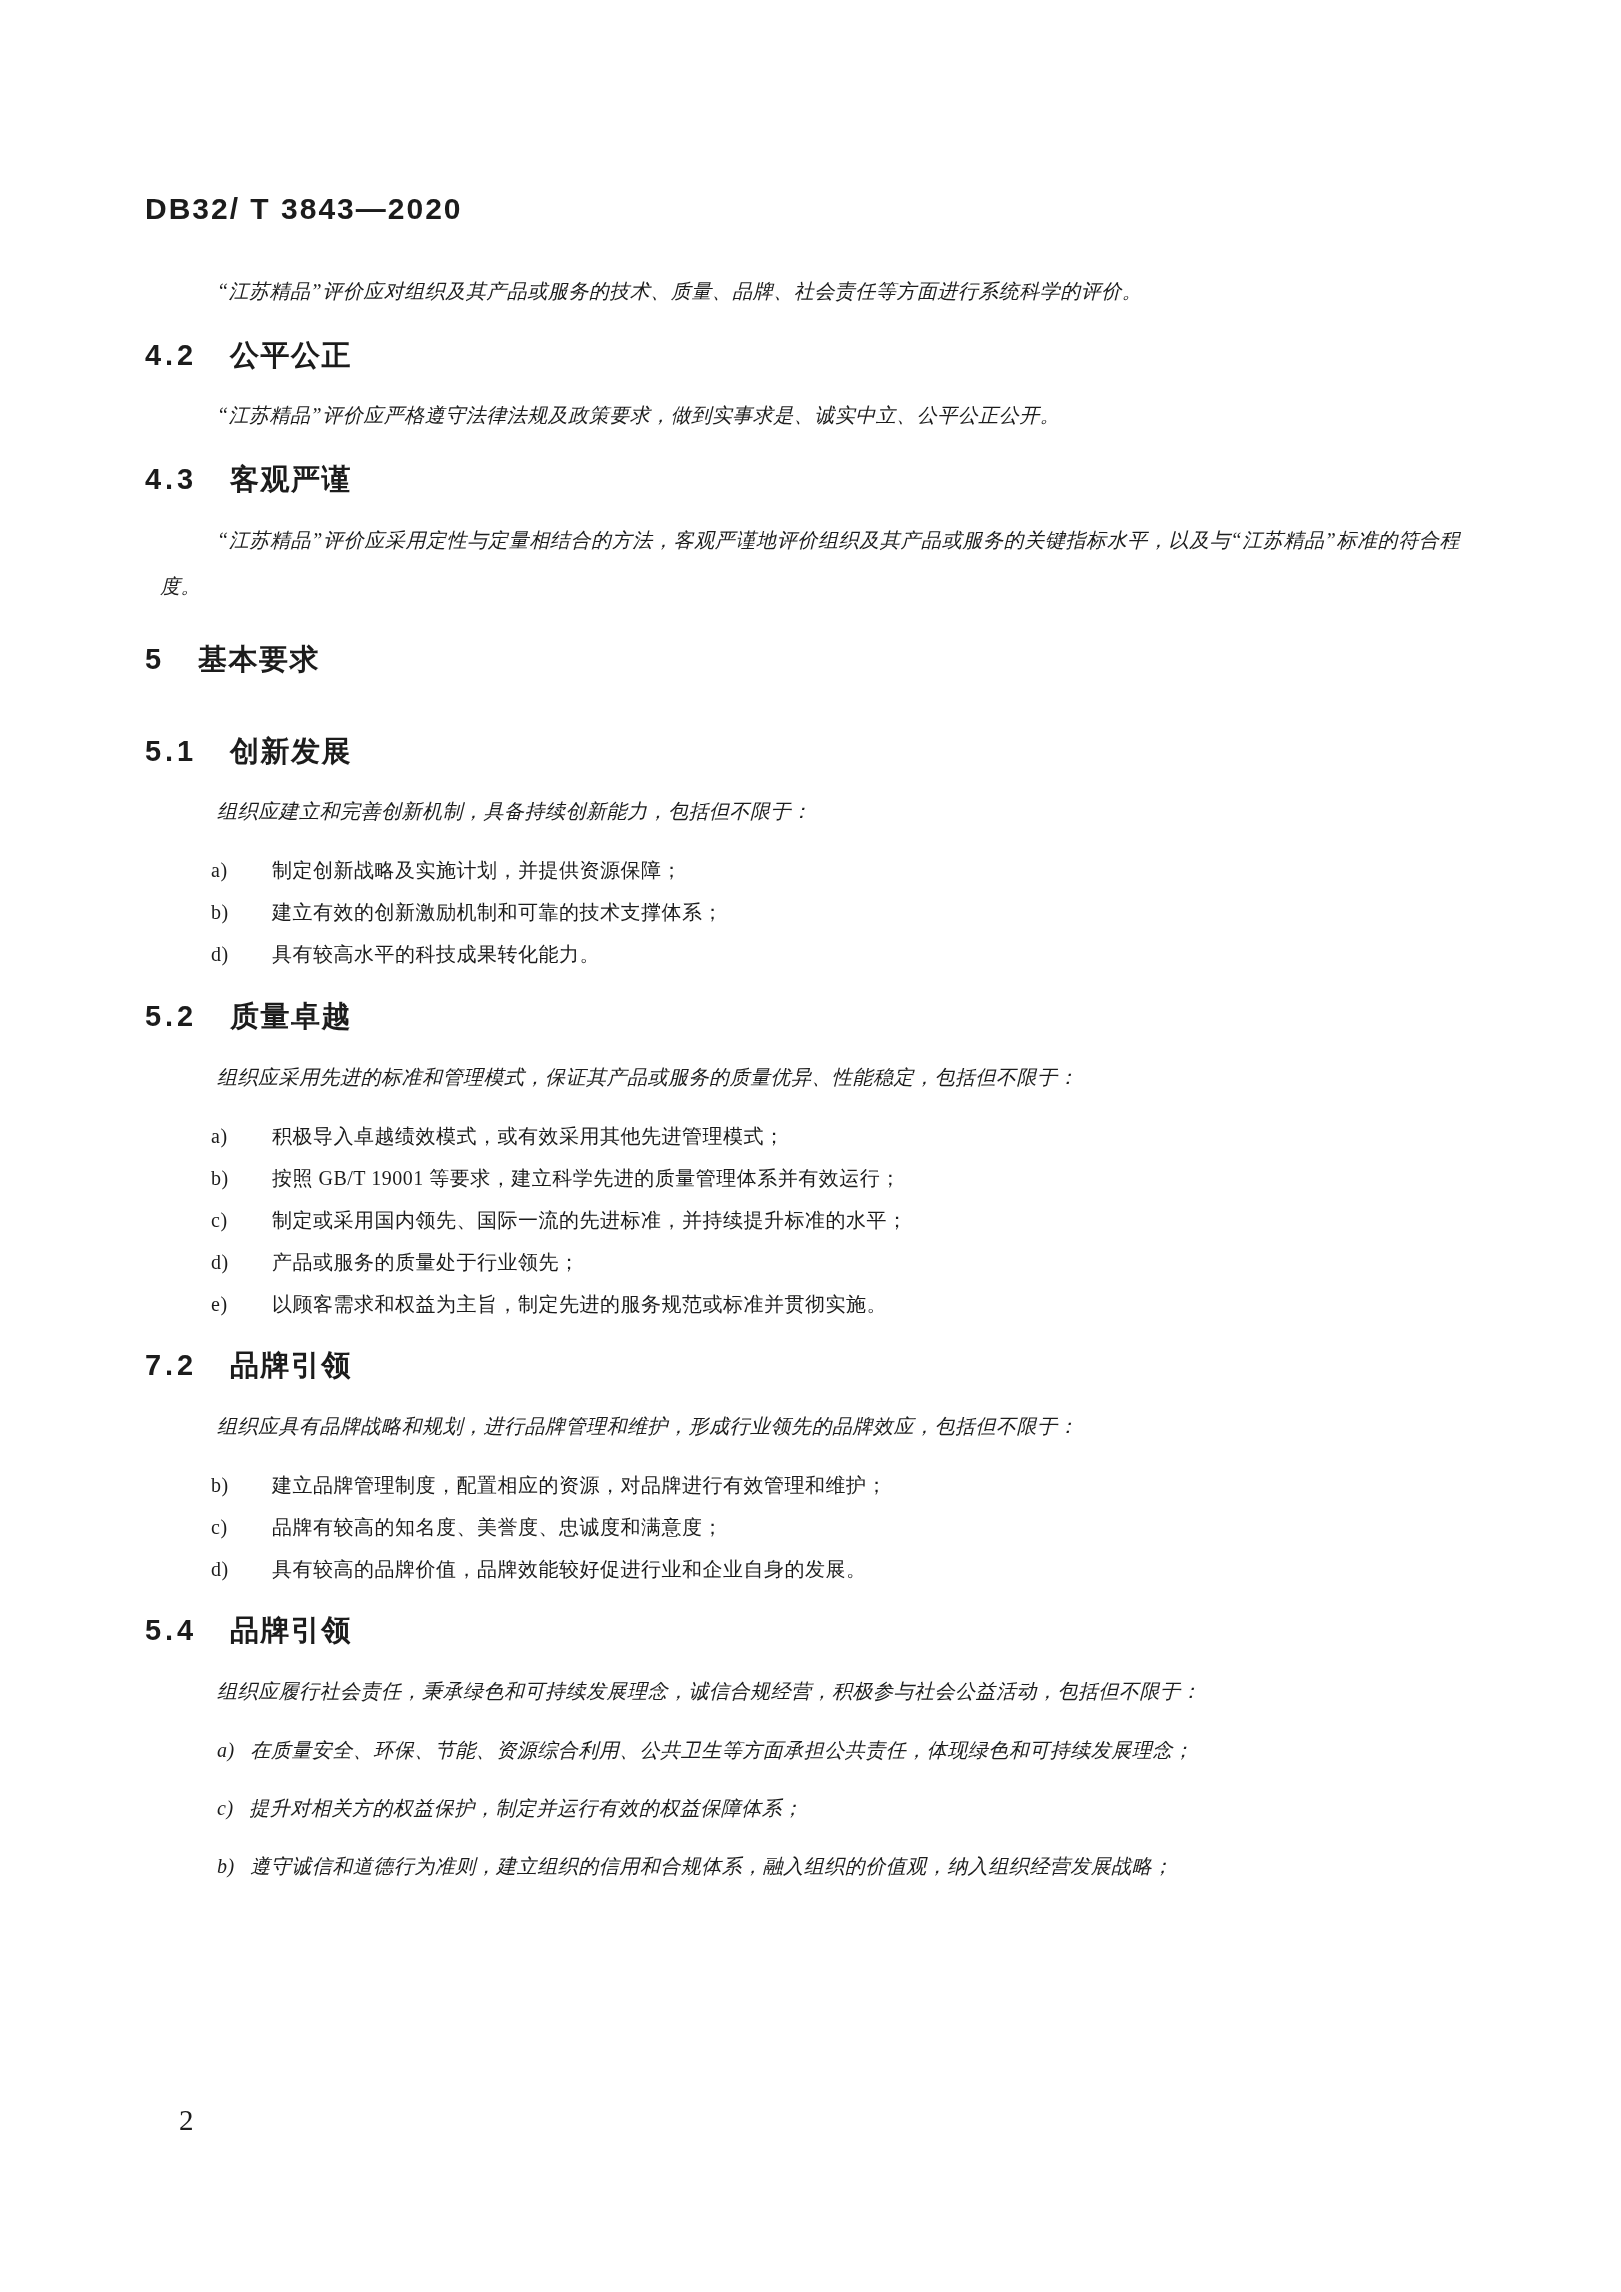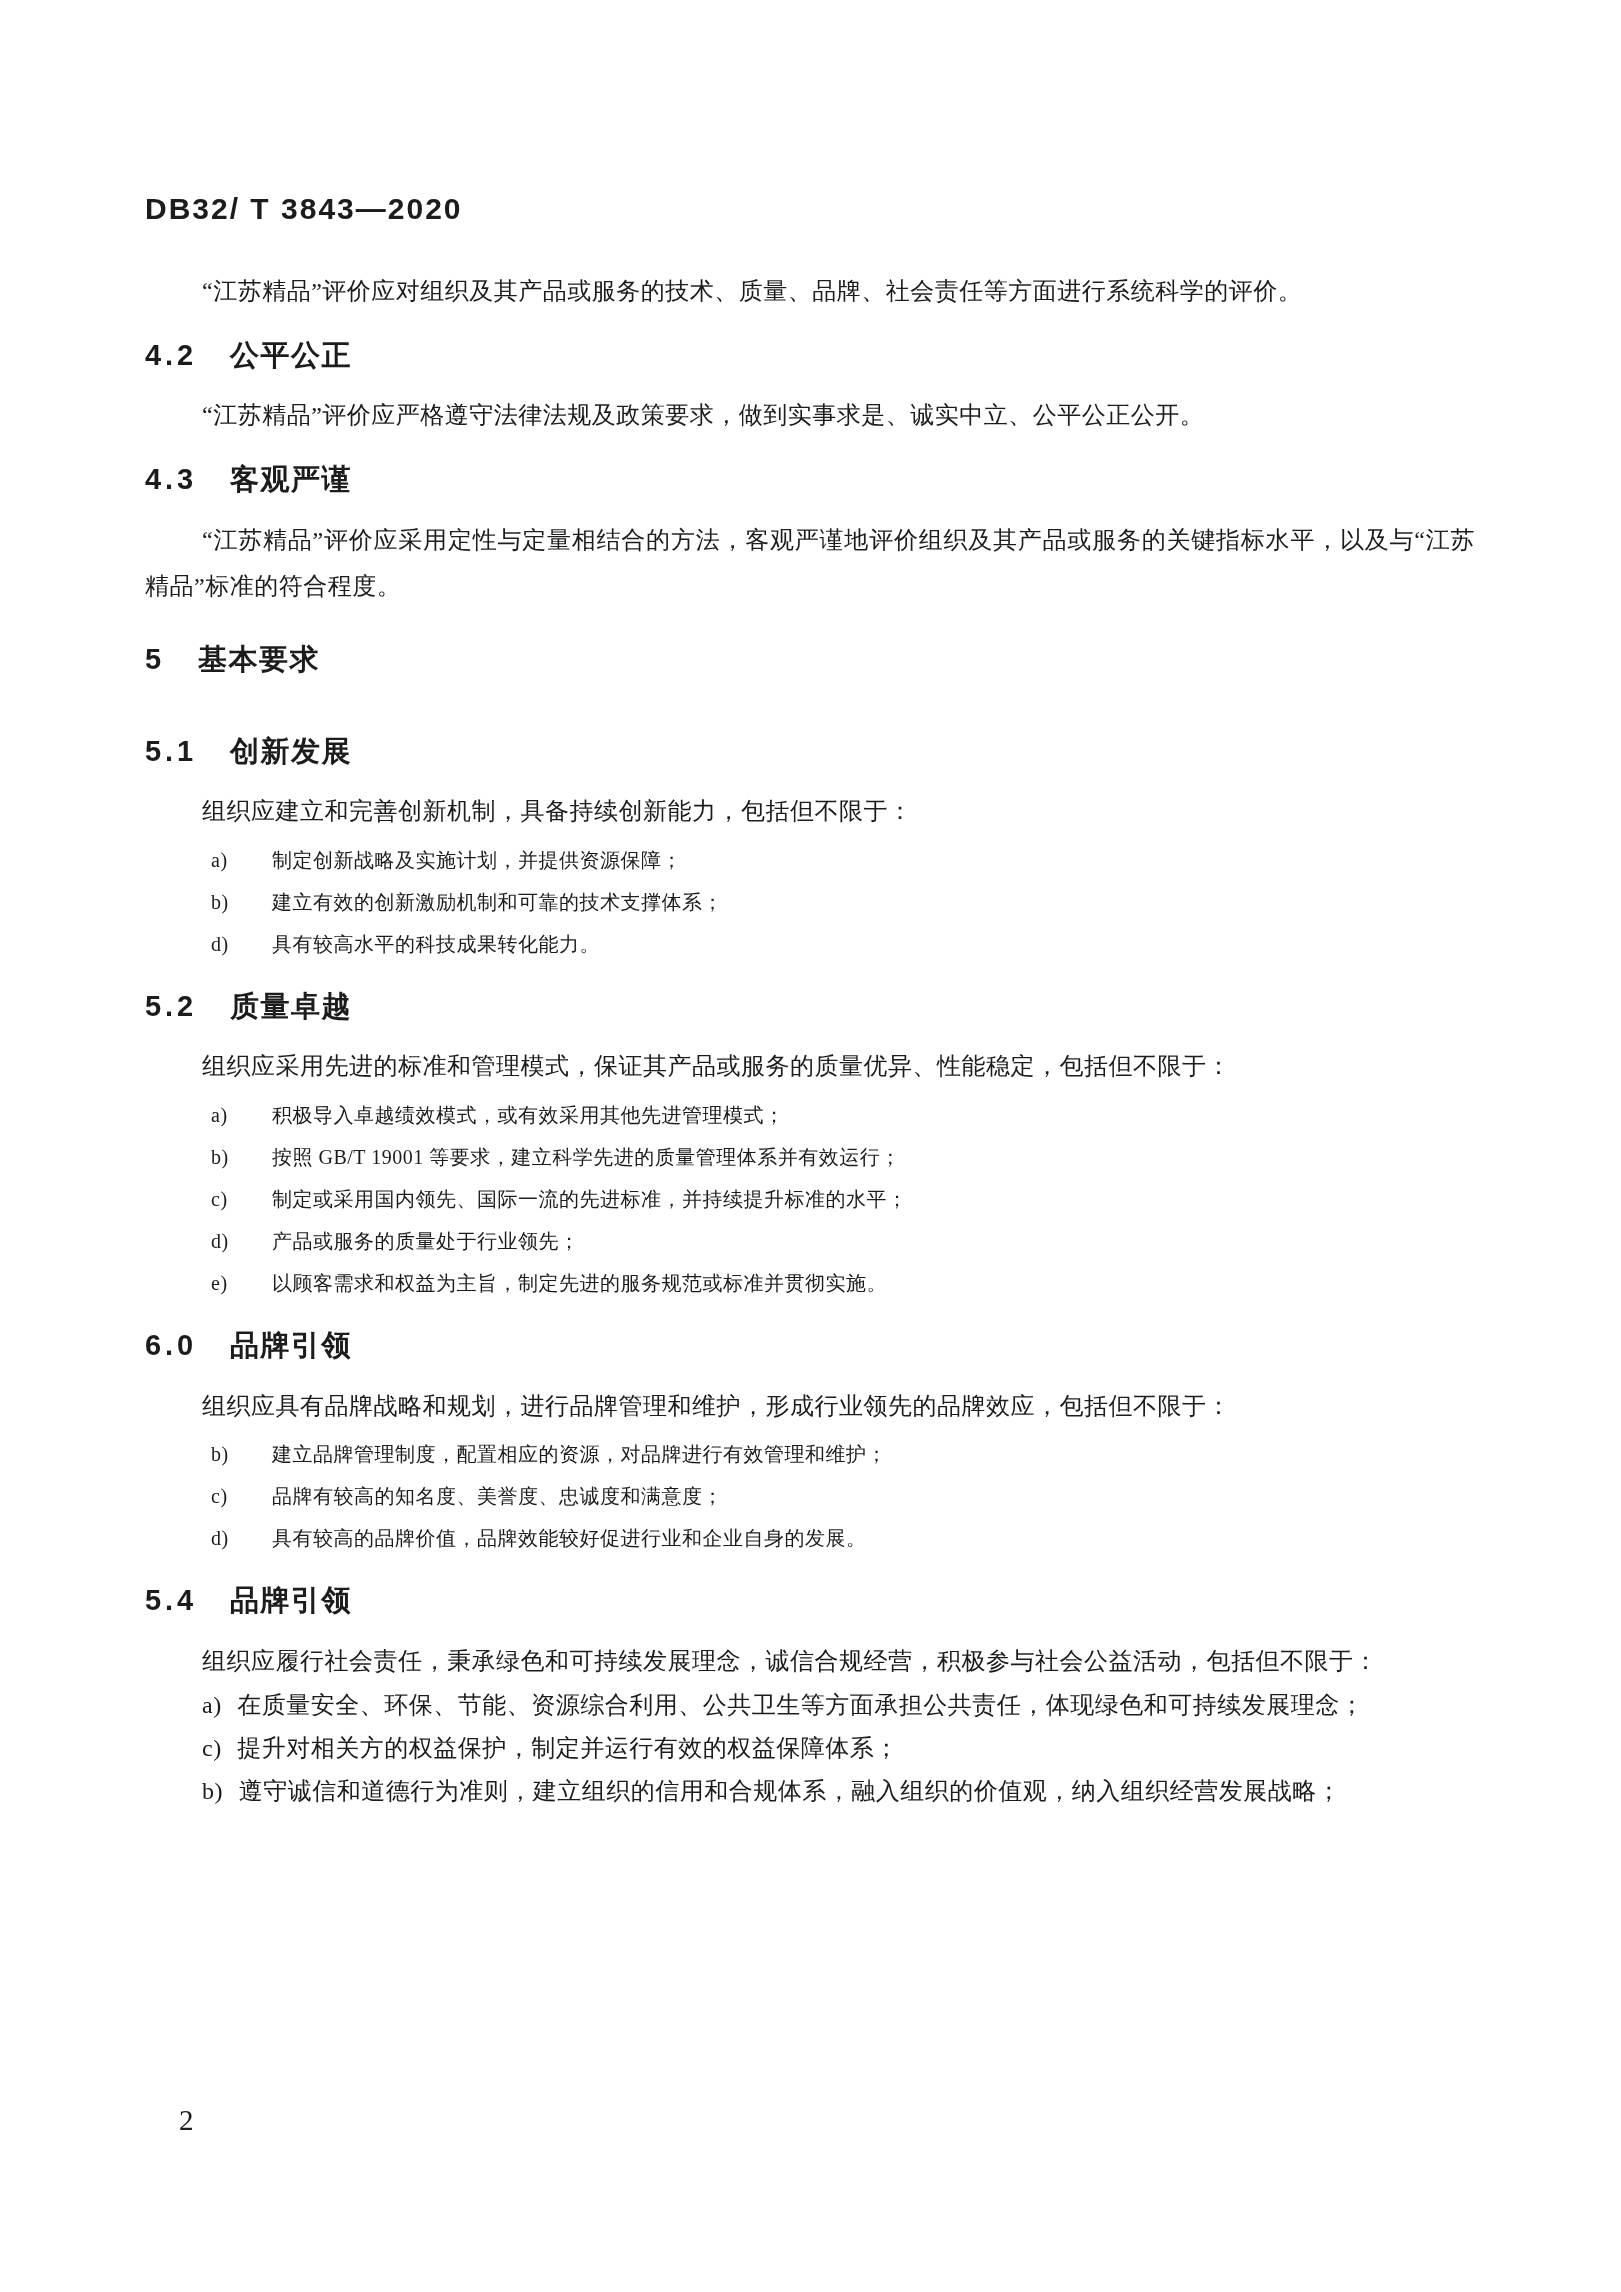--- a/index.html
+++ b/index.html
@@ -20,26 +20,27 @@
   }
   .doc-header {
     font-family: "Liberation Sans", "DejaVu Sans", sans-serif;
     font-weight: bold;
     font-size: 30px;
     letter-spacing: 2px;
     line-height: 33px;
     margin: 0 0 43px 0;
   }
   .par {
-    font-size: 24px;
+    font-size: 20px;
     line-height: 46px;
     letter-spacing: 0.5px;
     text-align: justify;
     text-indent: 57px;
-    margin: 0;
+    margin: 15px;
+    font-style: italic;
   }
   .sec-h {
     font-family: "Liberation Sans", "DejaVu Sans", sans-serif;
     font-weight: bold;
     font-size: 29px;
     line-height: 43px;
     letter-spacing: 1.5px;
     margin: 19.6px 0 15.7px 0;
   }
   .sec-h .num {
@@ -122,21 +123,21 @@
 
   <ul class="lst">
     <li><span class="mk">a)</span><span>积极导入卓越绩效模式，或有效采用其他先进管理模式；</span></li>
     <li><span class="mk">b)</span><span>按照 GB/T 19001 等要求，建立科学先进的质量管理体系并有效运行；</span></li>
     <li><span class="mk">c)</span><span>制定或采用国内领先、国际一流的先进标准，并持续提升标准的水平；</span></li>
     <li><span class="mk">d)</span><span>产品或服务的质量处于行业领先；</span></li>
     <li><span class="mk">e)</span><span>以顾客需求和权益为主旨，制定先进的服务规范或标准并贯彻实施。</span></li>
   </ul>
 
   <div class="sec-h">
-    <span class="num">6.0</span><span>品牌引领</span>
+    <span class="num">7.2</span><span>品牌引领</span>
   </div>
 
   <p class="par">组织应具有品牌战略和规划，进行品牌管理和维护，形成行业领先的品牌效应，包括但不限于：</p>
 
   <ul class="lst">
     <li><span class="mk">b)</span><span>建立品牌管理制度，配置相应的资源，对品牌进行有效管理和维护；</span></li>
     <li><span class="mk">c)</span><span>品牌有较高的知名度、美誉度、忠诚度和满意度；</span></li>
     <li><span class="mk">d)</span><span>具有较高的品牌价值，品牌效能较好促进行业和企业自身的发展。</span></li>
   </ul>
 

